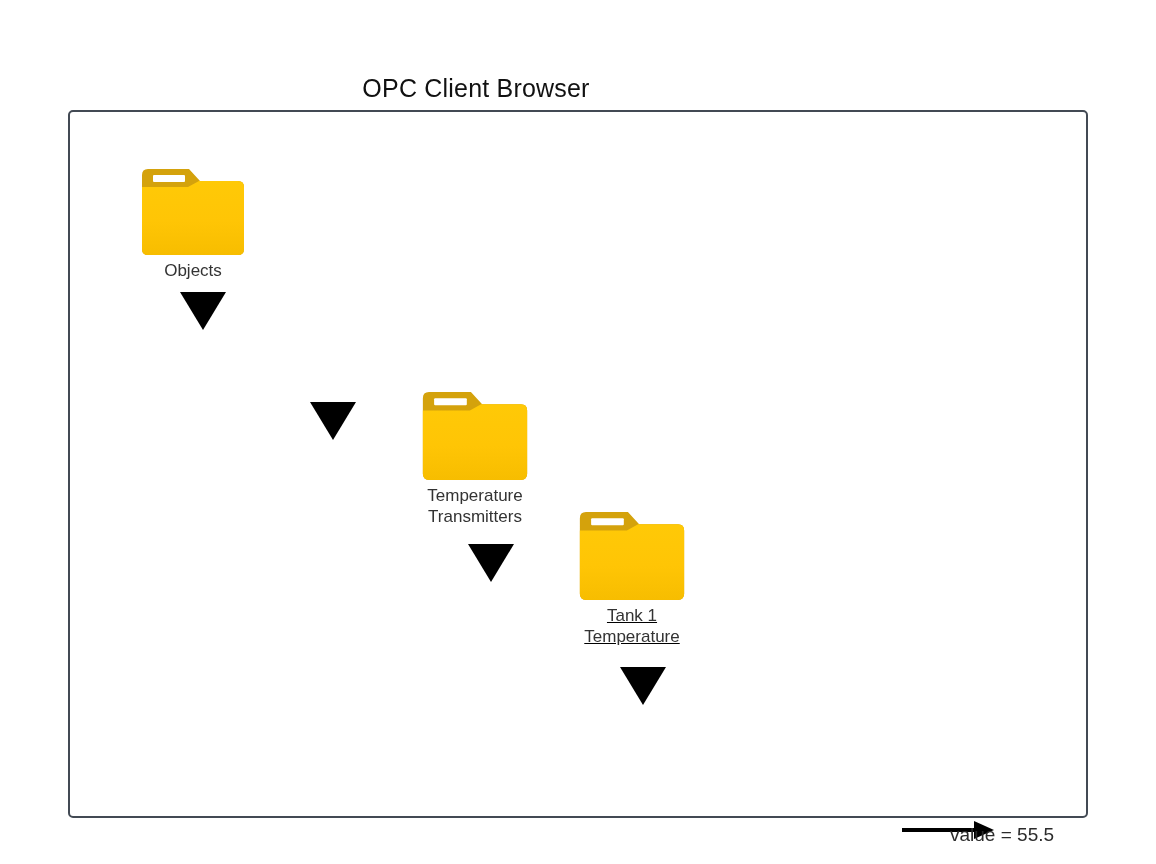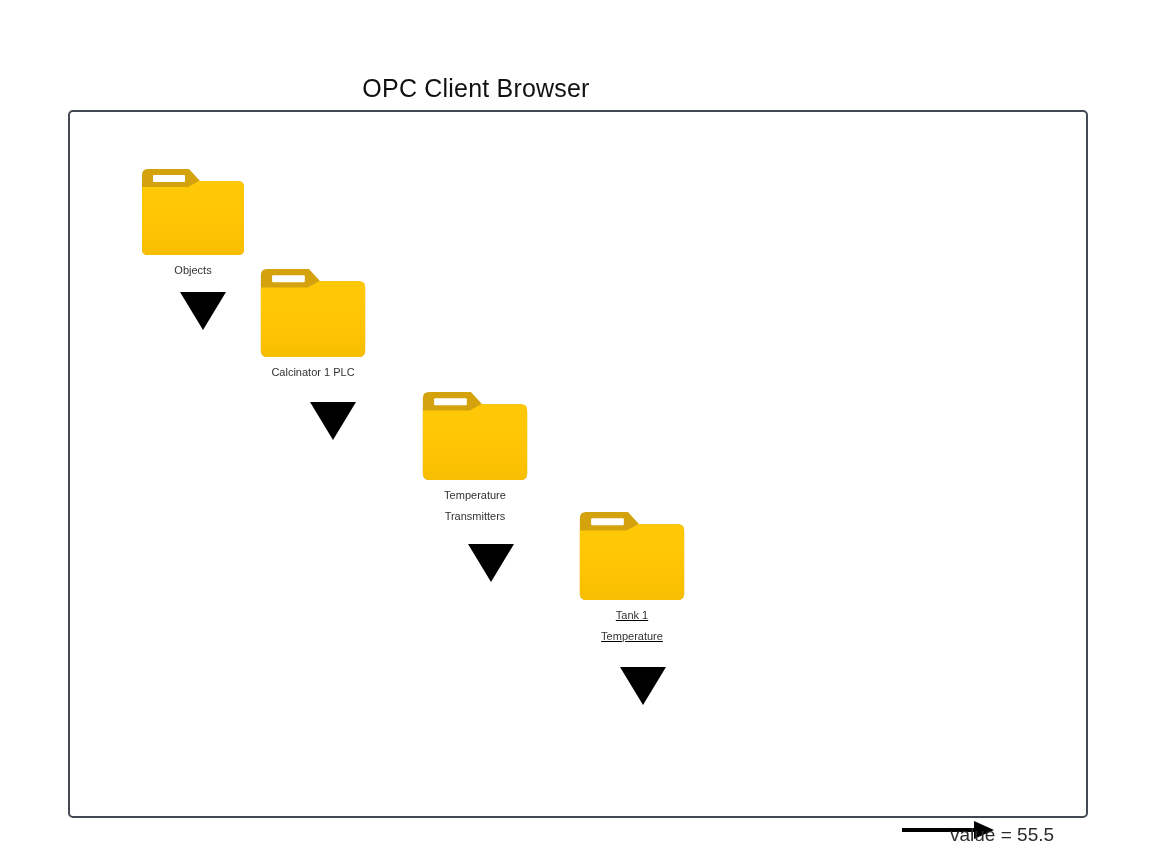--- a/index.html
+++ b/index.html
@@ -45,21 +45,21 @@
     position: absolute;
     display: flex;
     flex-direction: column;
     align-items: center;
   }
   .folder-icon {
     display: block;
   }
   .folder-label {
     margin-top: 3px;
-    font-size: 11px;
+    font-size: 17px;
     line-height: 21px;
     color: #333333;
     text-align: center;
     white-space: pre-line;
   }
 
   
   .down-arrow {
     position: absolute;
   }
@@ -99,35 +99,20 @@
       <path d="M0 20 H46 L57 14 H96 Q102 14 102 20 V82 Q102 88 96 88 H6 Q0 88 0 82 Z" fill="url(#fg1)"></path>
       <rect x="11" y="8" width="32" height="7" rx="1" fill="#FFFFFF"></rect>
     </svg>
     <div class="folder-label">Objects</div>
   </div>
 
   <svg class="down-arrow" style="left:110px; top:180px;" width="46" height="38" viewBox="0 0 46 38">
     <polygon points="0,0 46,0 23,38" fill="#000000"></polygon>
   </svg>
 
-  <div class="folder-node" style="left:190px; top:155px;">
-    <svg class="folder-icon" width="106" height="92" viewBox="0 0 102 90">
-      <defs>
-        <linearGradient id="fg2" x1="0" y1="0" x2="0" y2="1">
-          <stop offset="0%" stop-color="#FFC907"></stop>
-          <stop offset="55%" stop-color="#FFC505"></stop>
-          <stop offset="100%" stop-color="#F7BD00"></stop>
-        </linearGradient>
-      </defs>
-      <path d="M0 8 Q0 2 6 2 H47 L58 14 H96 Q102 14 102 20 V82 Q102 88 96 88 H6 Q0 88 0 82 Z" fill="#D4A20C"></path>
-      <path d="M0 20 H46 L57 14 H96 Q102 14 102 20 V82 Q102 88 96 88 H6 Q0 88 0 82 Z" fill="url(#fg2)"></path>
-      <rect x="11" y="8" width="32" height="7" rx="1" fill="#FFFFFF"></rect>
-    </svg>
-    <div class="folder-label">Calcinator 1 PLC</div>
-  </div>
 
   <svg class="down-arrow" style="left:240px; top:290px;" width="46" height="38" viewBox="0 0 46 38">
     <polygon points="0,0 46,0 23,38" fill="#000000"></polygon>
   </svg>
 
   <div class="folder-node" style="left:352px; top:278px;">
     <svg class="folder-icon" width="106" height="92" viewBox="0 0 102 90">
       <defs>
         <linearGradient id="fg3" x1="0" y1="0" x2="0" y2="1">
           <stop offset="0%" stop-color="#FFC907"></stop>

